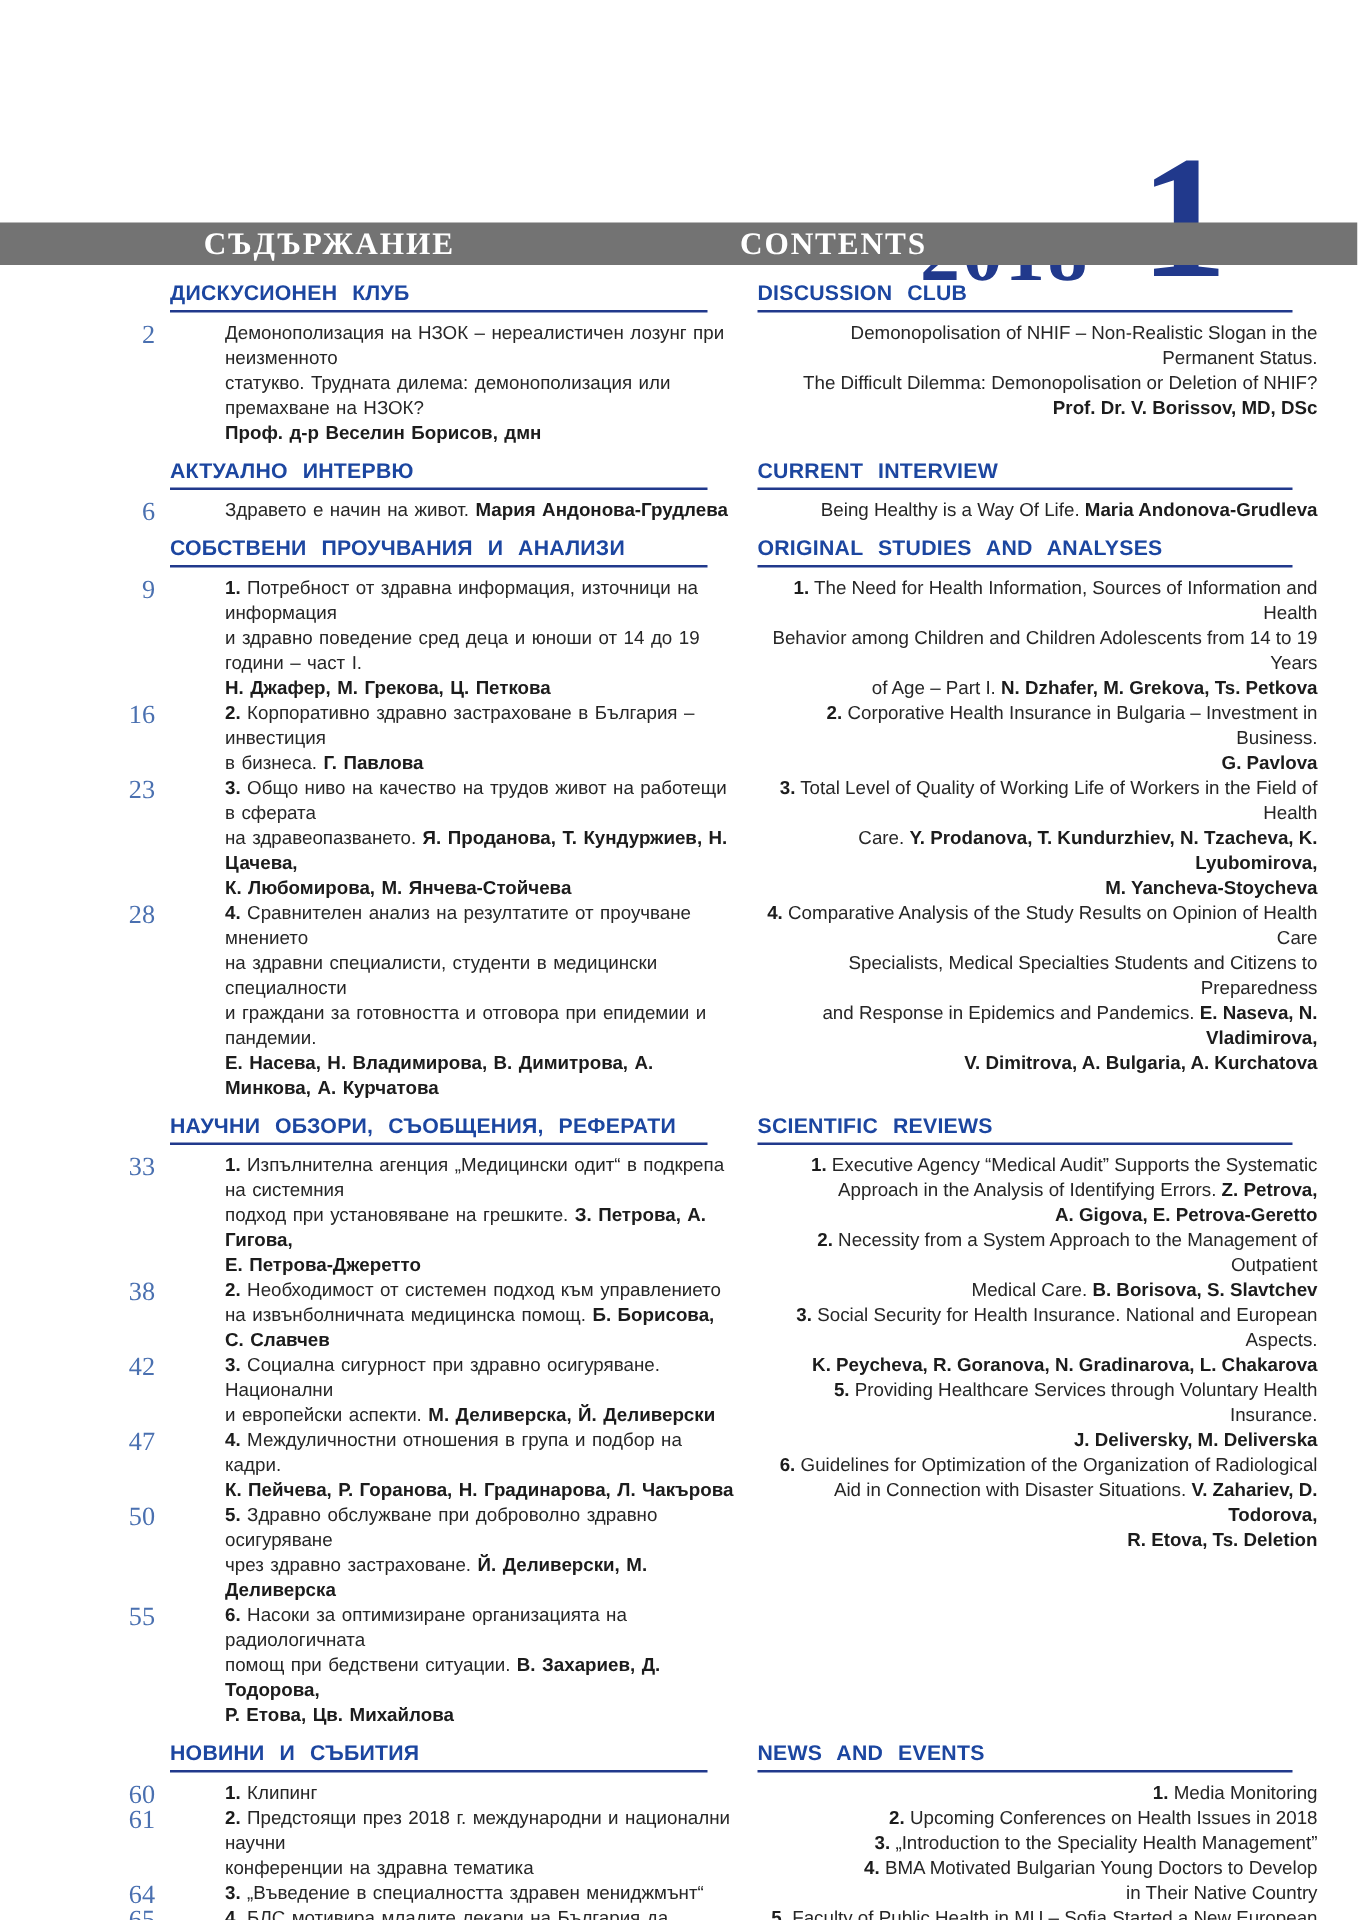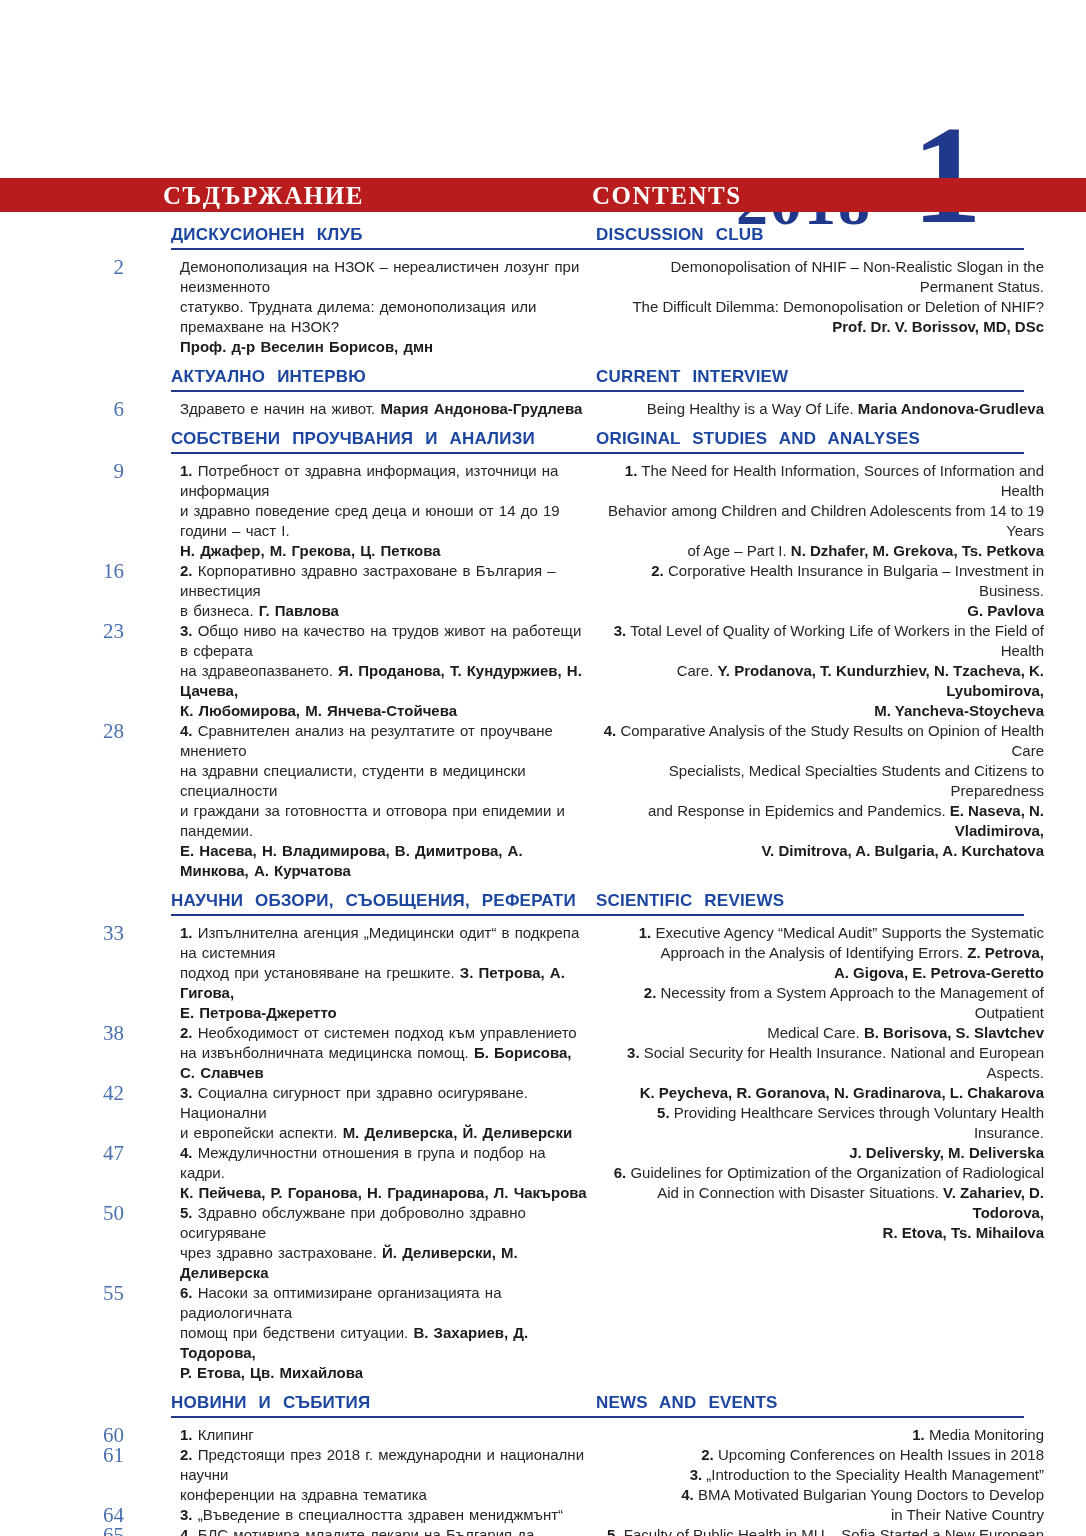--- a/index.html
+++ b/index.html
@@ -4,35 +4,35 @@
 <style>
   html,body { margin:0; padding:0; background:#ffffff; }
   body { width:1086px; height:1536px; position:relative; font-family:"Liberation Sans",sans-serif; overflow:hidden; }
 
   .masthead { position:absolute; top:0; left:0; right:0; height:222px; }
   .year-issue { position:absolute; right:104px; bottom:-4px; display:flex; align-items:flex-end; gap:40px;
                 color:#21398c; font-family:"Liberation Serif",serif; font-weight:bold; }
   .year { font-size:64px; line-height:0.74; letter-spacing:2px; }
   .issue { font-size:140px; line-height:0.73; }
 
-  .band { position:absolute; top:178px; left:0; width:1086px; height:34px; background:#b91c1c; }
+  .band { position:absolute; top:178px; left:0; width:1086px; height:34px; background:#737373; }
   .band-title { position:absolute; top:0; height:34px; line-height:35px; color:#ffffff;
                 font-family:"Liberation Serif",serif; font-weight:bold; font-size:25px; letter-spacing:1.5px; }
   .band-bgpos { left:163px; }
   .band-enpos { left:592px; }
 
   .toc { position:absolute; top:224px; left:90px; width:952px; }
   .sec-row { display:flex; align-items:flex-start; margin-bottom:9px; }
   .col { flex:none; }
   .col-bg { width:500px; }
-  .col-en { width:448px; margin-left:6px; }
+  .col-en { width:448px; margin-left:16px; }
 
   .sec-h { font-weight:bold; font-size:17px; line-height:21px; color:#1c46a0;
            letter-spacing:0.2px; word-spacing:7px; }
-  .col-bg .sec-h, .col-bg .sec-rule { margin-left:81px; }
+  .col-bg .sec-h, .col-bg .sec-rule { margin-left:46px; }
   .sec-rule { border-top:2.5px solid #21398c; margin-top:3px; height:0; width:430px; }
   .col-en .sec-rule { width:428px; }
 
   .entries { margin-top:7px; }
   .entry { display:flex; align-items:flex-start; }
   .pnum { flex:none; width:34px; text-align:right; font-family:"Liberation Serif",serif;
           color:#4a70b0; font-size:21px; line-height:20px; }
   .etext { min-width:0; }
   .col-bg .etext { margin-left:56px; width:430px; }
   .col-en .etext { width:448px;text-align:right; }
@@ -265,21 +265,21 @@
           <div class="entry">
             <div class="etext">
               <div class="eline"><span class="seg bold">5.</span><span class="seg"> Providing Healthcare Services through Voluntary Health Insurance.</span></div>
               <div class="eline"><span class="seg bold">J. Deliversky, M. Deliverska</span></div>
             </div>
           </div>
           <div class="entry">
             <div class="etext">
               <div class="eline"><span class="seg bold">6.</span><span class="seg"> Guidelines for Optimization of the Organization of Radiological</span></div>
               <div class="eline"><span class="seg">Aid in Connection with Disaster Situations. </span><span class="seg bold">V. Zahariev, D. Todorova,</span></div>
-              <div class="eline"><span class="seg bold">R. Etova, Ts. Mihailova</span></div>
+              <div class="eline"><span class="seg bold">R. Etova, Ts. Deletion</span></div>
             </div>
           </div>
         </div>
       </div>
     </div>
     <div class="sec-row">
       <div class="col col-bg">
         <div class="sec-h">НОВИНИ И СЪБИТИЯ</div>
         <div class="sec-rule"></div>
         <div class="entries">

